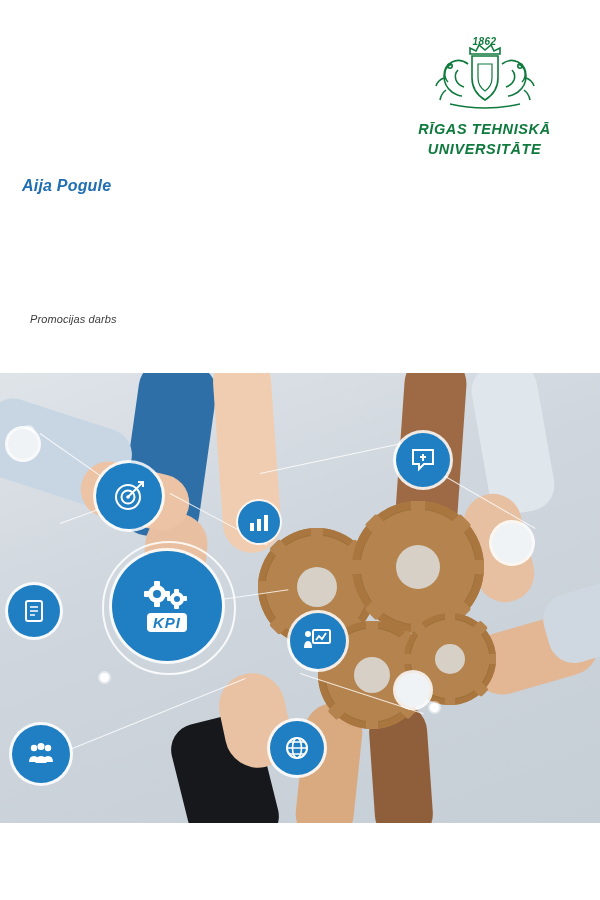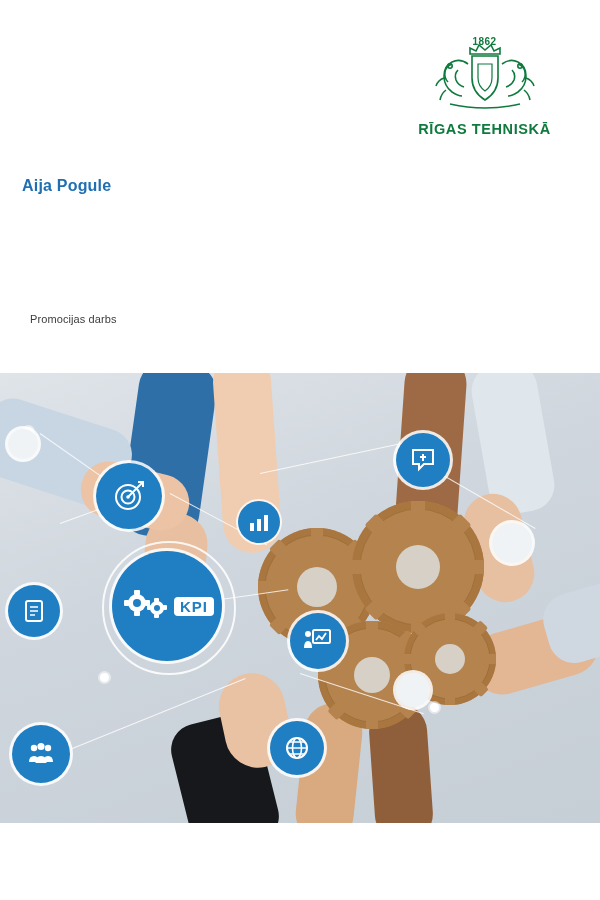--- a/index.html
+++ b/index.html
@@ -13,20 +13,21 @@
     font-family: "Liberation Sans", sans-serif;
     overflow: hidden;
   }
   .page {
     position: relative;
     width: 600px;
     height: 900px;
     background: #22c55e;
     box-sizing: border-box;
     overflow: hidden;
+    font-style: italic;
   }
 
   
   .top-band {
     position: absolute;
     left: 0; top: 0;
     width: 600px;
     height: 373px;
     background: #ffffff;
   }
@@ -214,20 +215,21 @@
             <circle cx="100" cy="32" r="2.2"></circle>
             <path d="M106 44 q6 2 8 8"></path>
             <path d="M104 56 q5 4 6 10"></path>
 
             <path d="M30 70 q35 8 70 0"></path>
           </g>
         </svg>
         <div class="logo-year">1862</div>
       </div>
       <div class="logo-name">RĪGAS TEHNISKĀ</div>
+      <div class="logo-name">UNIVERSITĀTE</div>
     </div>
 
     <div class="author">Aija Pogule</div>
     <div class="subtitle">Promocijas darbs</div>
   </div>
 
   <div class="photo">
     <div class="photo-inner">
 
       <div class="sleeve" style="left:130px;top:-10px;width:78px;height:175px;background:#2f6fa8;transform:rotate(8deg);"></div>
@@ -395,21 +397,21 @@
           <ellipse cx="14" cy="14" rx="4.5" ry="10" fill="none" stroke="#ffffff" stroke-width="1.6"></ellipse>
           <path d="M4 14 h20 M6 8 h16 M6 20 h16" stroke="#ffffff" stroke-width="1.4"></path>
         </svg>
       </div>
 
       <div class="bubble light" style="left:492px;top:150px;width:40px;height:40px;"></div>
       <div class="bubble light" style="left:396px;top:300px;width:34px;height:34px;"></div>
       <div class="bubble light" style="left:8px;top:56px;width:30px;height:30px;"></div>
 
       <div class="kpi-ring" style="left:102px;top:168px;width:130px;height:130px;"></div>
-      <div class="bubble" style="left:112px;top:178px;width:110px;height:110px;flex-direction:row;">
+      <div class="bubble" style="left:112px;top:178px;width:110px;height:110px;flex-direction:column;">
         <svg width="54" height="30" viewBox="0 0 54 30" style="margin-bottom:2px" xmlns="http://www.w3.org/2000/svg">
           <g fill="#ffffff">
             <circle cx="17" cy="13" r="9"></circle>
             <circle cx="17" cy="13" r="4" fill="#1f7fc2"></circle>
             <g>
               <rect x="14" y="0" width="6" height="5" rx="1"></rect>
               <rect x="14" y="21" width="6" height="5" rx="1"></rect>
               <rect x="4" y="10" width="5" height="6" rx="1"></rect>
               <rect x="25" y="10" width="5" height="6" rx="1"></rect>
             </g>

